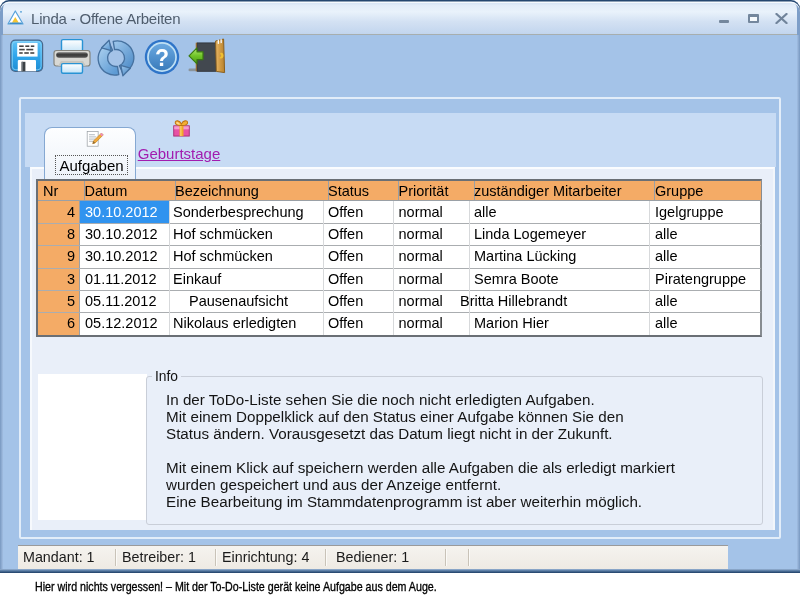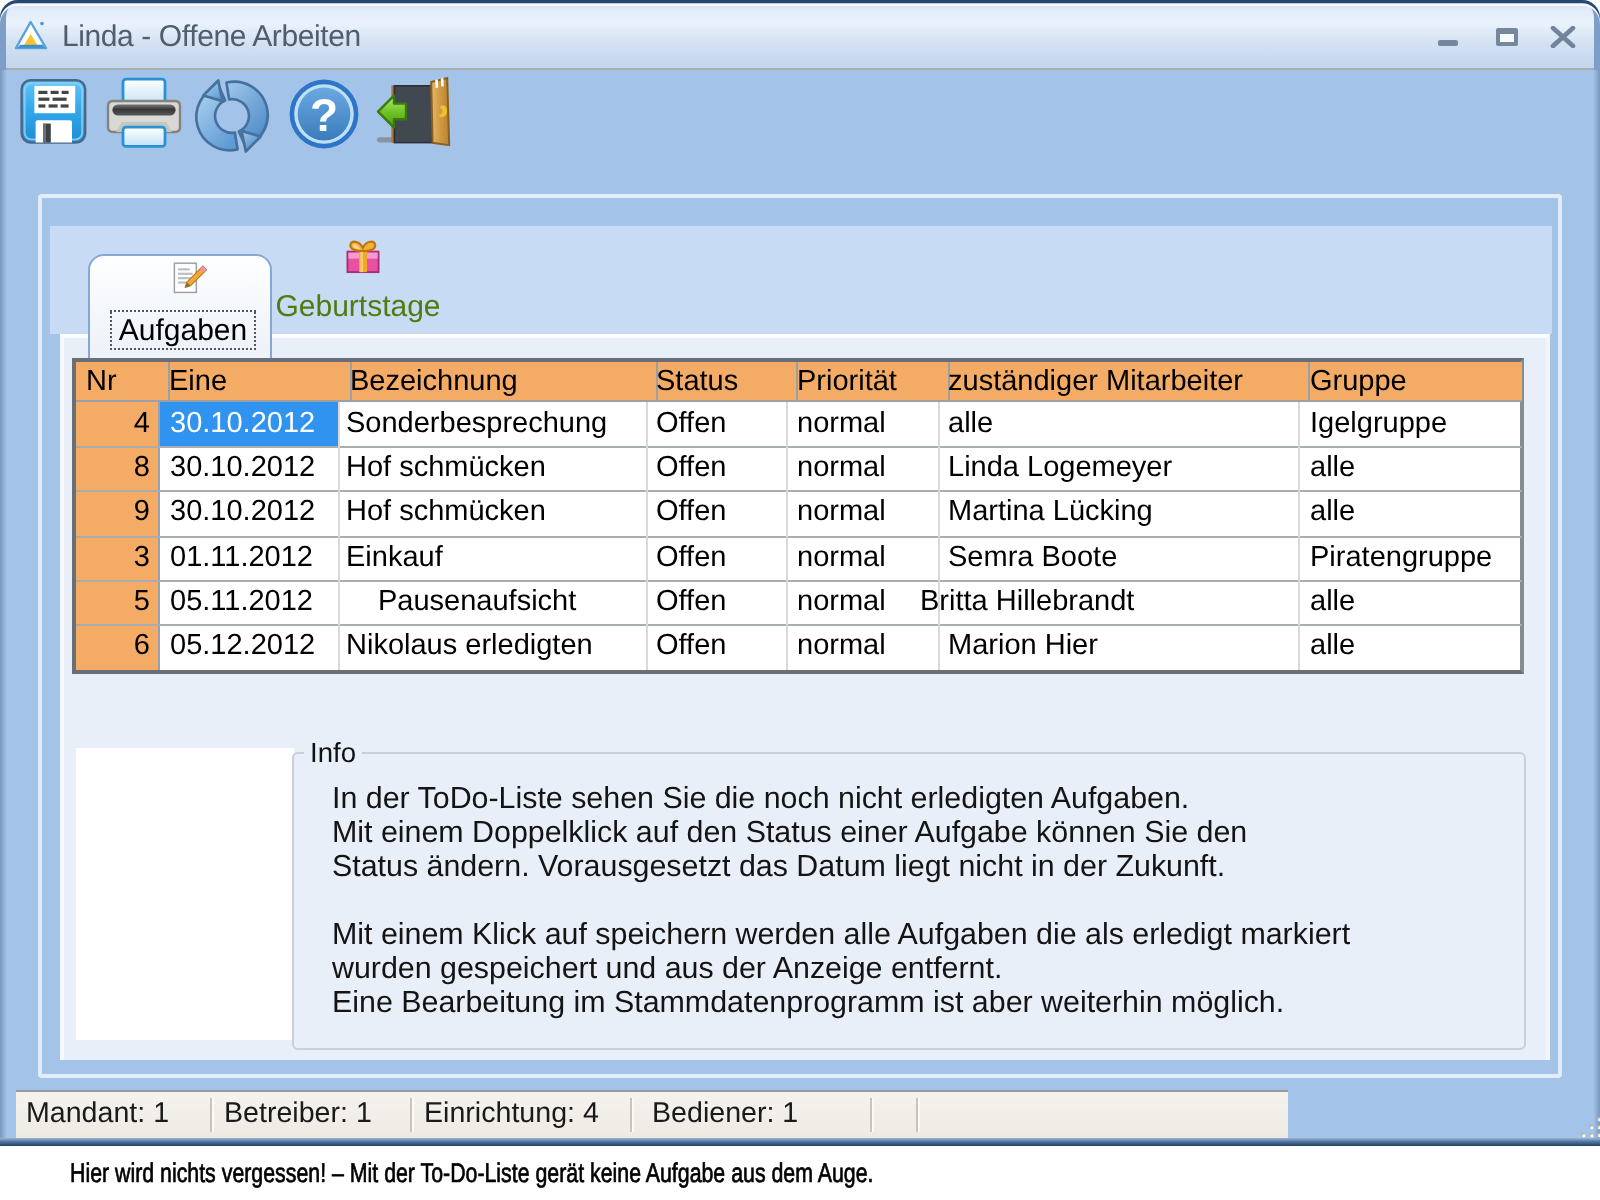--- a/index.html
+++ b/index.html
@@ -26,35 +26,35 @@
   #tabpage{position:absolute;left:30px;top:167px;width:745px;height:363px;
        background:#e9eff9;border-top:2px solid #fafcfe;border-left:2px solid #f6f9fd;
        border-right:2px solid #f2f6fb;box-sizing:border-box;}
   #tab1{position:absolute;left:32px;top:127px;width:92px;height:52px;
        background:linear-gradient(#fdfeff,#edf2f9);border:1px solid #85a8d2;border-bottom:none;
        border-radius:8px 8px 0 0;box-sizing:border-box;margin-left:12px;}
   #tabstrip{position:absolute;left:25px;top:113px;width:751px;height:54px;background:#c7dbf4;}
   #tab2{position:absolute;left:124px;top:117px;width:110px;height:50px;}
   .tabtxt1{position:absolute;left:10px;top:27px;width:73px;height:20px;text-align:center;
        font-size:15px;color:#000;border:1px dotted #555;box-sizing:border-box;line-height:19px;}
-  .tabtxt2{position:absolute;left:0;top:28px;width:110px;text-align:center;font-size:15px;color:#4d7c0f;}
+  .tabtxt2{position:absolute;left:0;top:28px;width:110px;text-align:center;font-size:15px;color:#a21caf;text-decoration:underline;}
   
   #tbl{position:absolute;left:36px;top:179px;width:726px;height:158px;
        border:2px solid #6a6f75;border-right:2px solid #878c91;box-sizing:border-box;background:#fff;}
   .nr{text-align:right;padding-right:5px;padding-left:0;}
   .rowline{position:absolute;left:0;width:100%;height:1px;background:#aaadb0;}
   .colline{position:absolute;top:21px;width:1px;background:#d7d9db;}
   
   #whitebox{position:absolute;left:38px;top:374px;width:109px;height:146px;background:#fff;}
   #infobox{position:absolute;left:146px;top:376px;width:617px;height:149px;
        border:1px solid #c9ced8;border-radius:3px;box-sizing:border-box;}
   #infoleg{position:absolute;left:152px;top:369px;font-size:13.8px;color:#111;background:#e9eff9;padding:0 3px;}
   .il{position:absolute;left:166px;font-size:15.2px;color:#141414;white-space:nowrap;}
   
-  #sbar{position:absolute;left:8px;top:545px;width:636px;height:24px;
+  #sbar{position:absolute;left:18px;top:545px;width:710px;height:24px;
        background:linear-gradient(#f5f3ef,#eeeae3);border-top:1px solid #9a9a9a;box-sizing:border-box;}
   .sep{position:absolute;top:3px;width:1px;height:17px;background:#c9c3b8;box-shadow:1px 0 0 #fbfaf7;}
   .stxt{position:absolute;top:2.5px;font-size:14.3px;color:#1a1a1a;}
   #caption{position:absolute;left:35px;top:579px;font-size:13.5px;color:#000;
        transform:scaleX(0.79);transform-origin:0 0;white-space:nowrap;-webkit-text-stroke:0.35px #000;}
   .hd{position:absolute;top:181px;height:20px;line-height:20px;font-size:14.5px;color:#000;
        padding-left:5px;border-right:1px solid #9aa0a6;box-sizing:content-box;}
   .dc{position:absolute;height:22px;line-height:22px;font-size:14.5px;color:#000;white-space:nowrap;}
   .dc.nr{left:38px;width:37px;text-align:right;}
 </style>
@@ -192,21 +192,21 @@
       <path d="M22.5,3.5 L25,6 L23.2,7.8 L20.7,5.3 Z" fill="#ef8bc8"></path>
       <path d="M11.5,14.5 L10.5,18 L14,17 Z" fill="#8a6a3a"></path>
     </svg>
     <div class="tabtxt1">Aufgaben</div>
   </div>
 
   <div id="tbl"></div>
 
   <div class="abs" style="left:38px;top:181px;width:723px;height:20px;background:#f4ab66;"></div>
   <div class="hd" style="left:38px;width:41px;">Nr</div>
-  <div class="hd" style="left:79.5px;width:90px;">Eine</div>
+  <div class="hd" style="left:79.5px;width:90px;">Datum</div>
   <div class="hd" style="left:170px;width:153px;">Bezeichnung</div>
   <div class="hd" style="left:323px;width:70px;">Status</div>
   <div class="hd" style="left:393.5px;width:75px;">Priorität</div>
   <div class="hd" style="left:469px;width:180px;">zuständiger Mitarbeiter</div>
   <div class="hd" style="left:650px;width:111px;border-right:none;">Gruppe</div>
 
   <div class="abs" style="left:38px;top:201px;width:41px;height:134px;background:#f4ab66;border-right:1px solid #9aa0a6;box-sizing:content-box;"></div>
 
   <div class="rowline" style="left:38px;top:200px;width:723px;background:#9aa0a6;"></div>
   <div class="rowline" style="left:38px;top:223px;width:723px;"></div>

